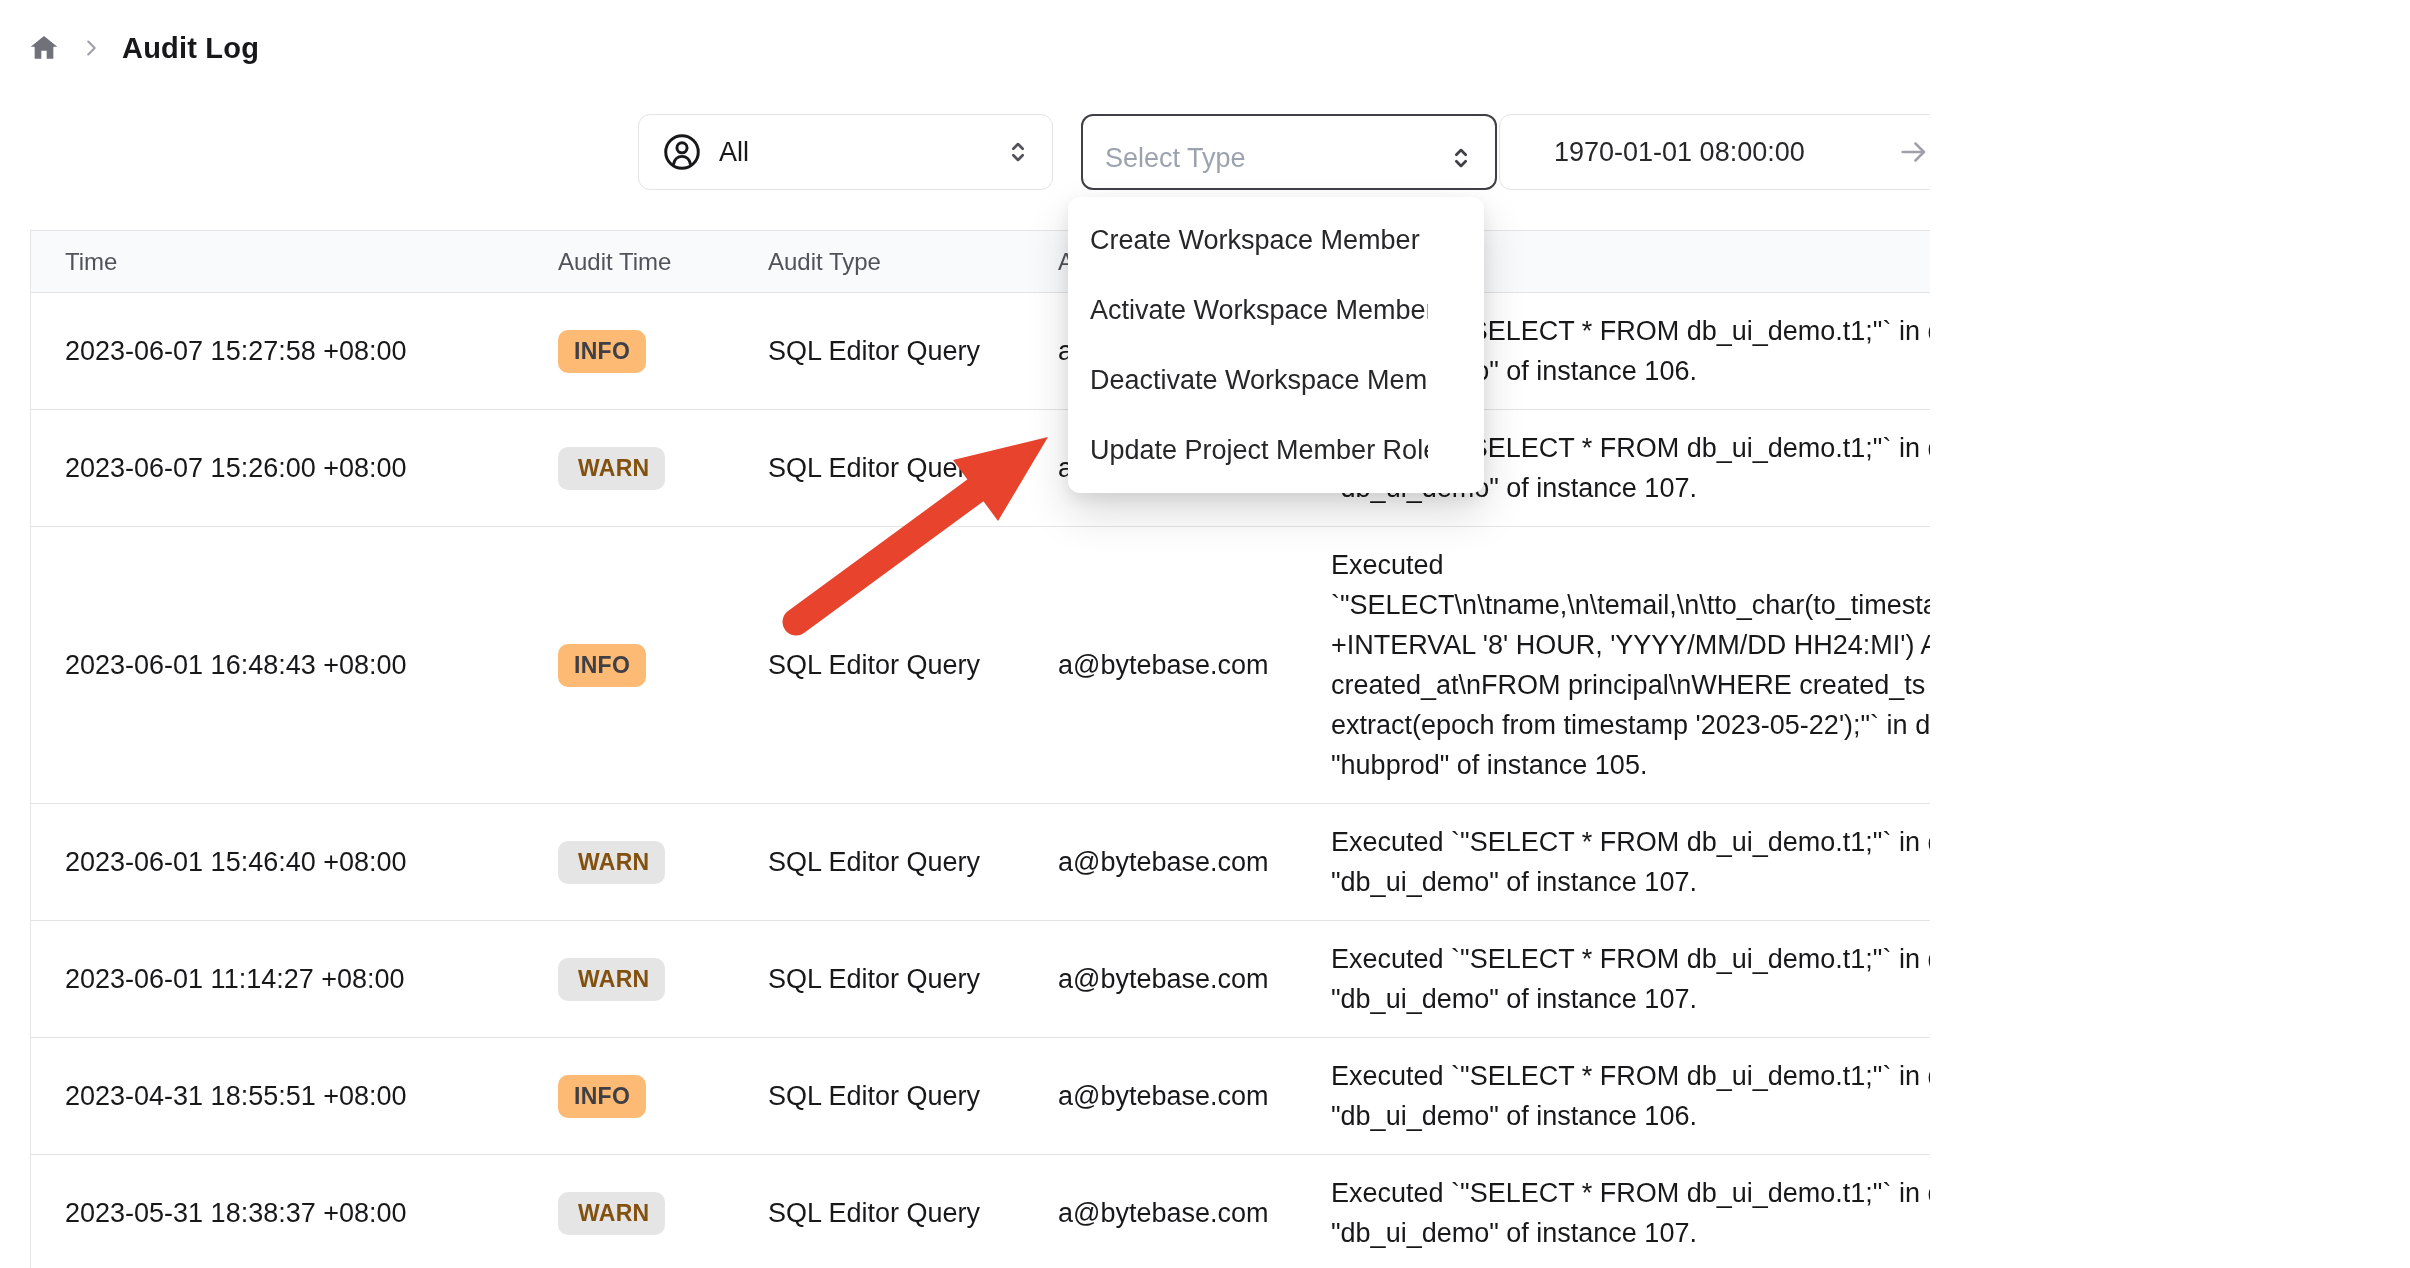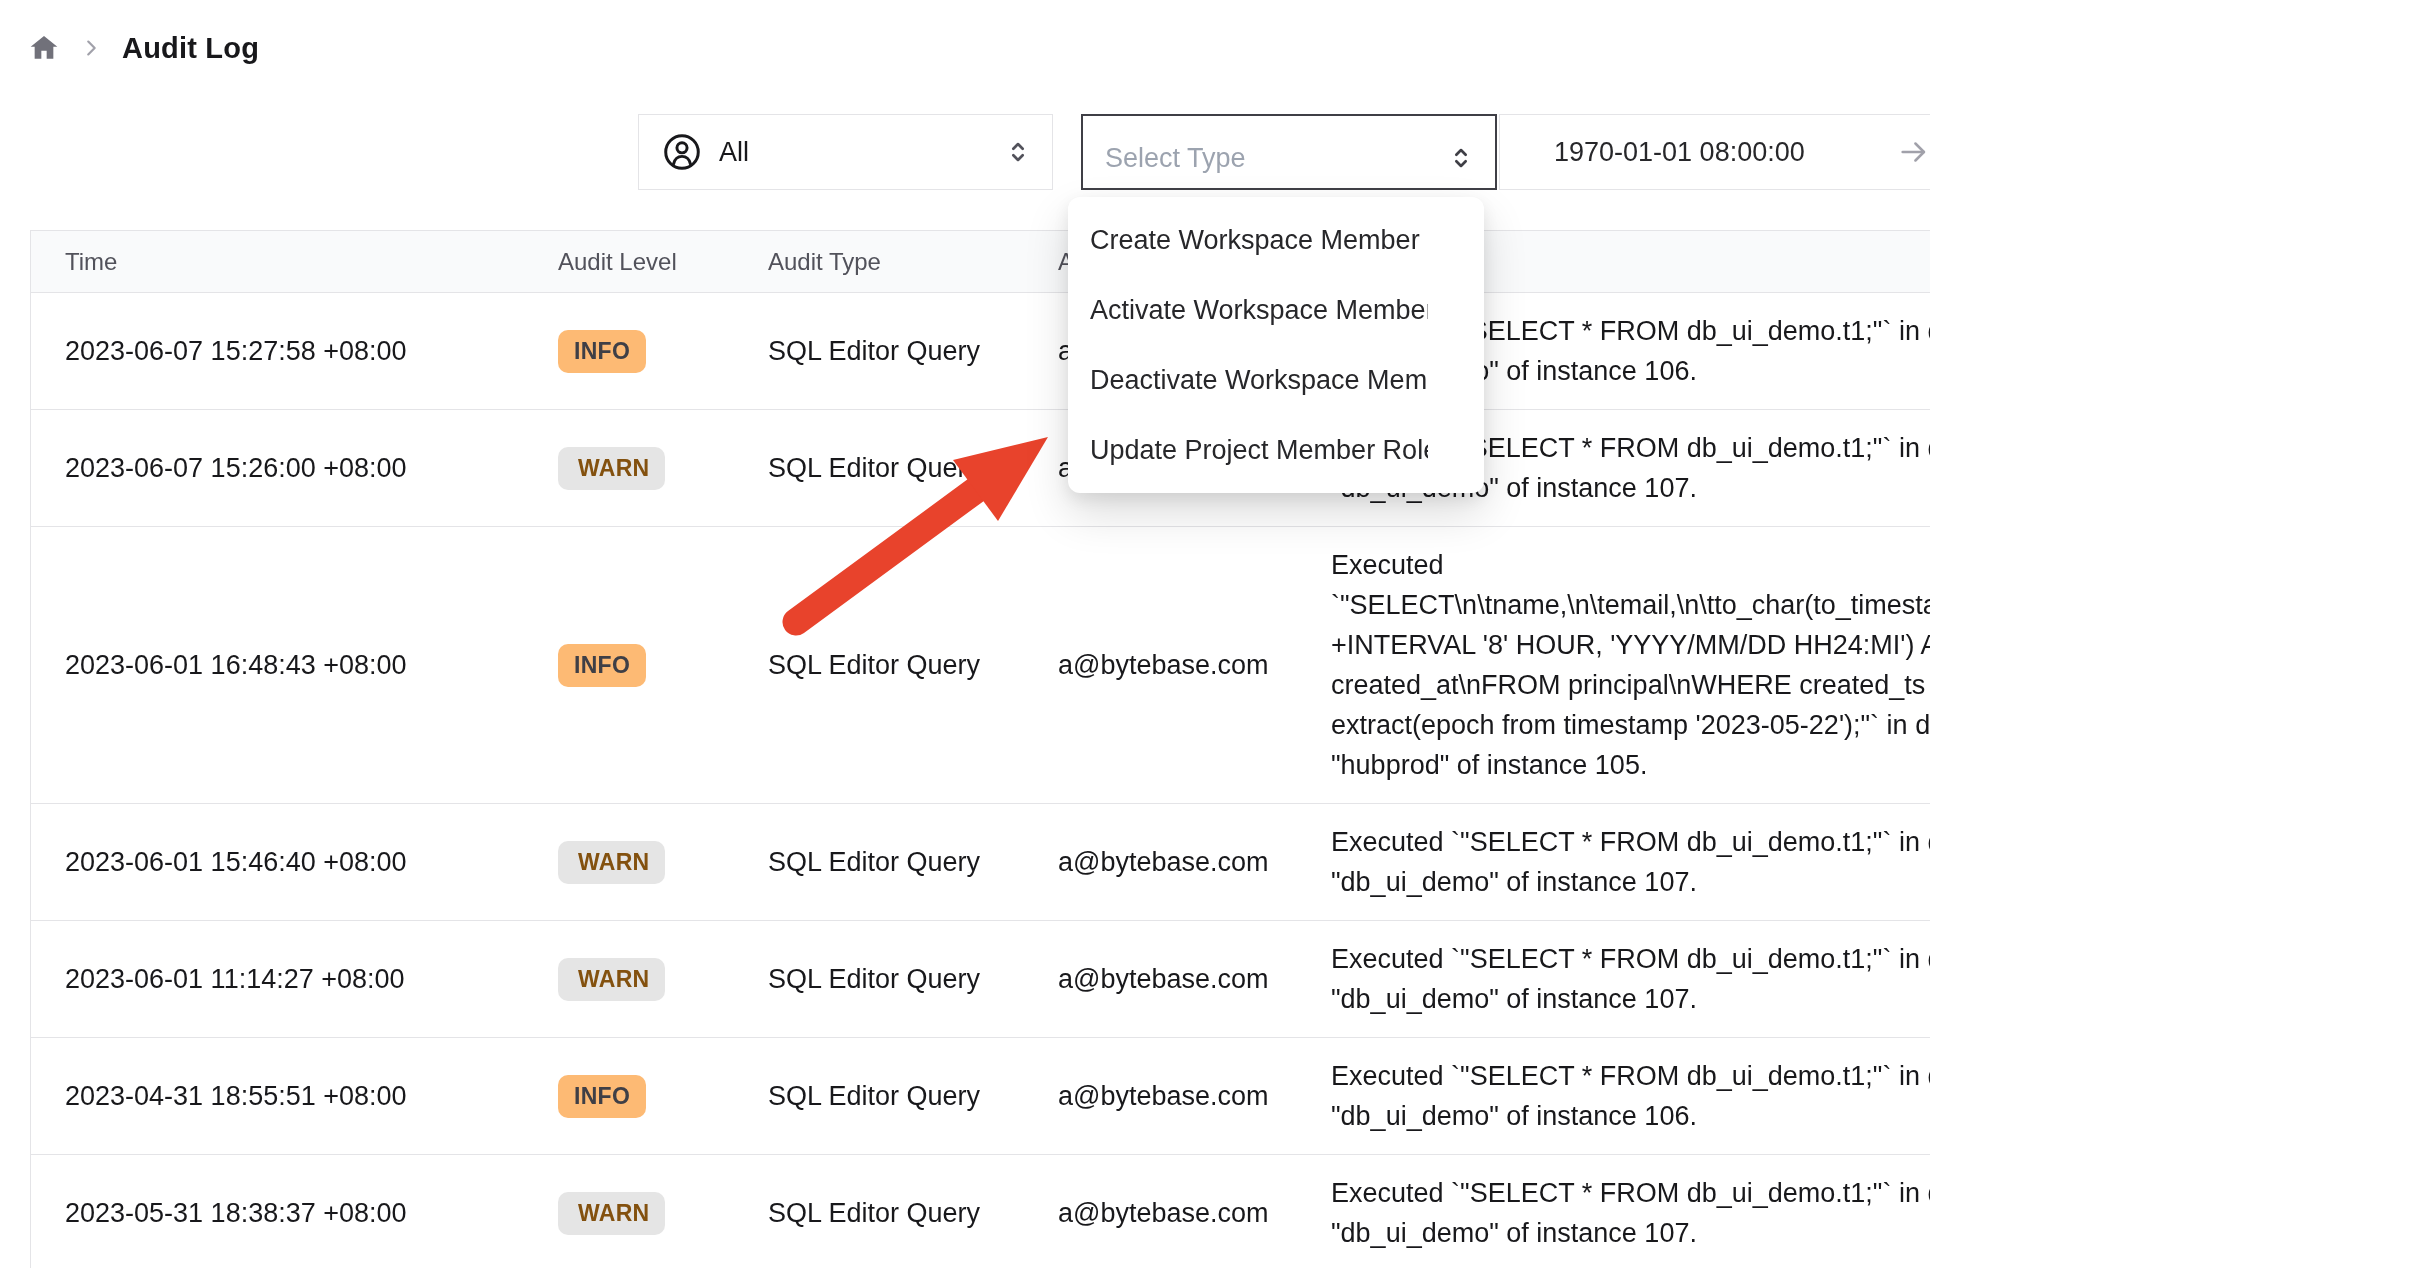--- a/index.html
+++ b/index.html
@@ -21,21 +21,21 @@
     height: 48px;
   }
   .breadcrumb .home-btn { display:flex; align-items:center; }
   .breadcrumb .sep { display:flex; align-items:center; }
   .breadcrumb .title { font-size: 29px; font-weight: 600; color:#18181b; letter-spacing:.2px; }
 
   
   .filter-bar { position:absolute; left:0; top:114px; width:2410px; height:76px; }
   .control {
     position:absolute; top:0; height:76px; background:#fff;
-    border:1.5px solid #e4e4e7; border-radius:0;
+    border:1.5px solid #e4e4e7; border-radius:12px;
     display:flex; align-items:center;
   }
   .actor-select { left:638px; width:415px; padding:0 20px 0 22px; }
   .actor-select .label { font-size:27px; margin-left:16px; color:#18181b; flex:1; }
   .type-select { left:1068px; width:416px; border:2.5px solid #3f3f46; padding:12px 20px 0 22px;margin-left:13px; }
   .type-select .placeholder { font-size:27px; color:#9ca3af; flex:1; }
   .date-range { left:1499px; width:878px; padding:0 26px 0 54px;gap:48px; }
   .date-range .date { font-size:27px; color:#27272a; white-space:nowrap; }
   .date-range .range-arrow { margin:0 44px; display:flex; align-items:center; flex:1; justify-content:center; }
 
@@ -164,21 +164,21 @@
         <col style="width:527px">
           <col style="width:210px">
           <col style="width:290px">
           <col style="width:273px">
           <col style="width:827px">
           <col style="width:223px">
       </colgroup>
       <thead>
         <tr>
           <th class="col-time">Time</th>
-          <th>Audit Level</th>
+          <th>Audit Time</th>
           <th>Audit Type</th>
           <th>Actor</th>
           <th></th>
           <th>Payload</th>
         </tr>
       </thead>
       <tbody>
         <tr class="log-row">
           <td class="col-time">2023-06-07 15:27:58 +08:00</td>
           <td><span class="badge badge-info">INFO</span></td>

